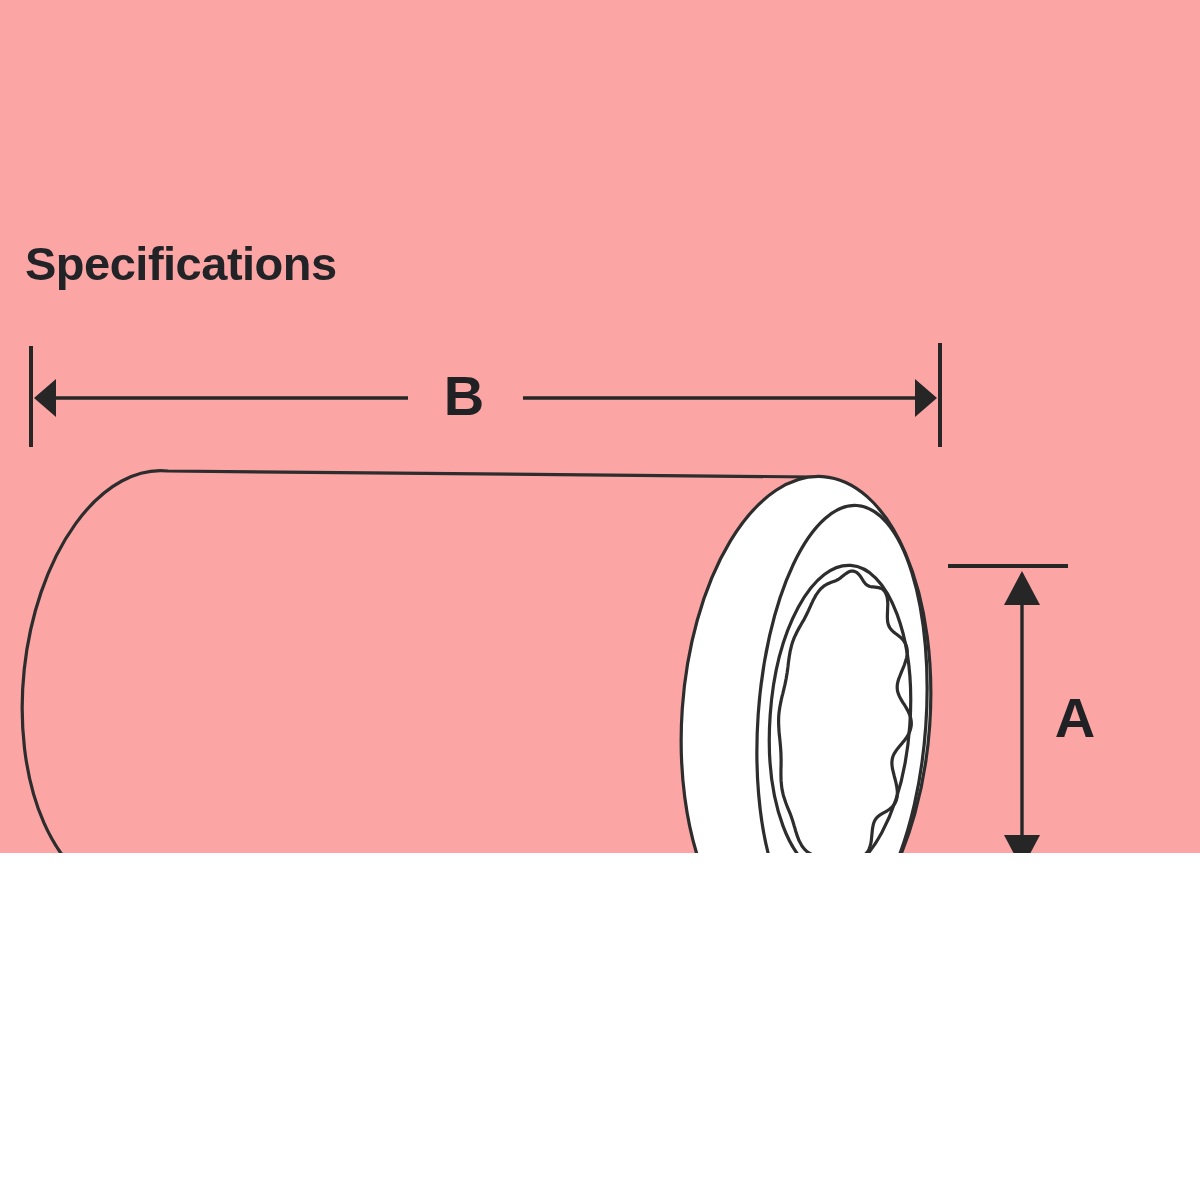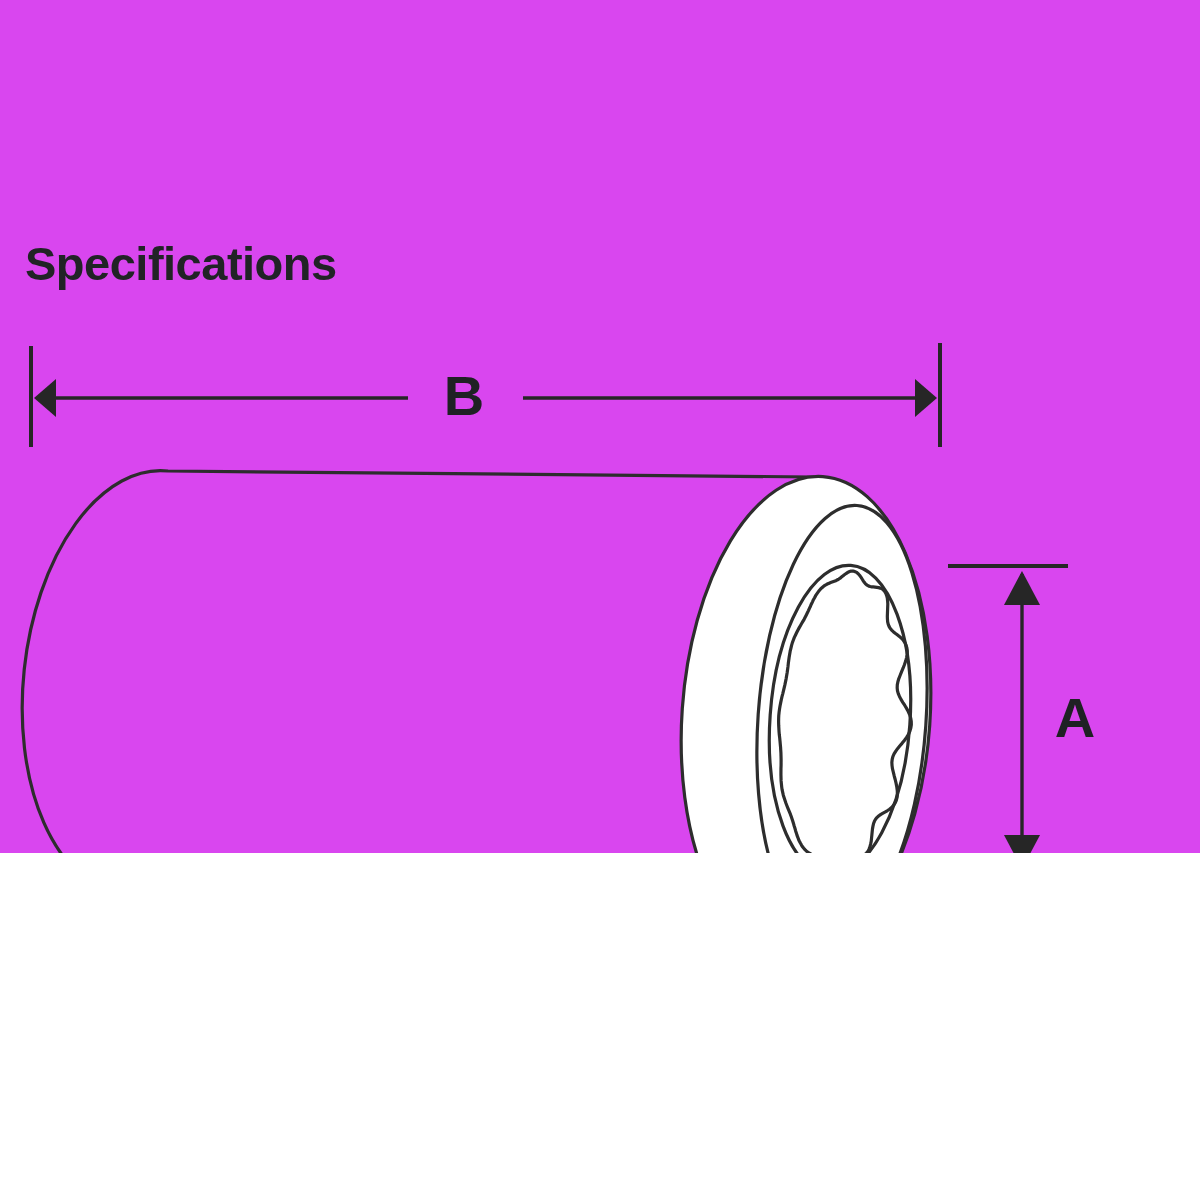--- a/index.html
+++ b/index.html
@@ -4,21 +4,21 @@
 <style>
   html, body {
     margin: 0;
     padding: 0;
     background: #ffffff;
   }
   .canvas {
     position: relative;
     width: 1200px;
     height: 853px;
-    background: #d946ef;
+    background: #fca5a5;
     overflow: hidden;
     font-family: "Liberation Sans", sans-serif;
   }
   .heading {
     position: absolute;
     left: 25px;
     top: 240px;
     margin: 0;
     font-size: 47px;
     line-height: 1;

